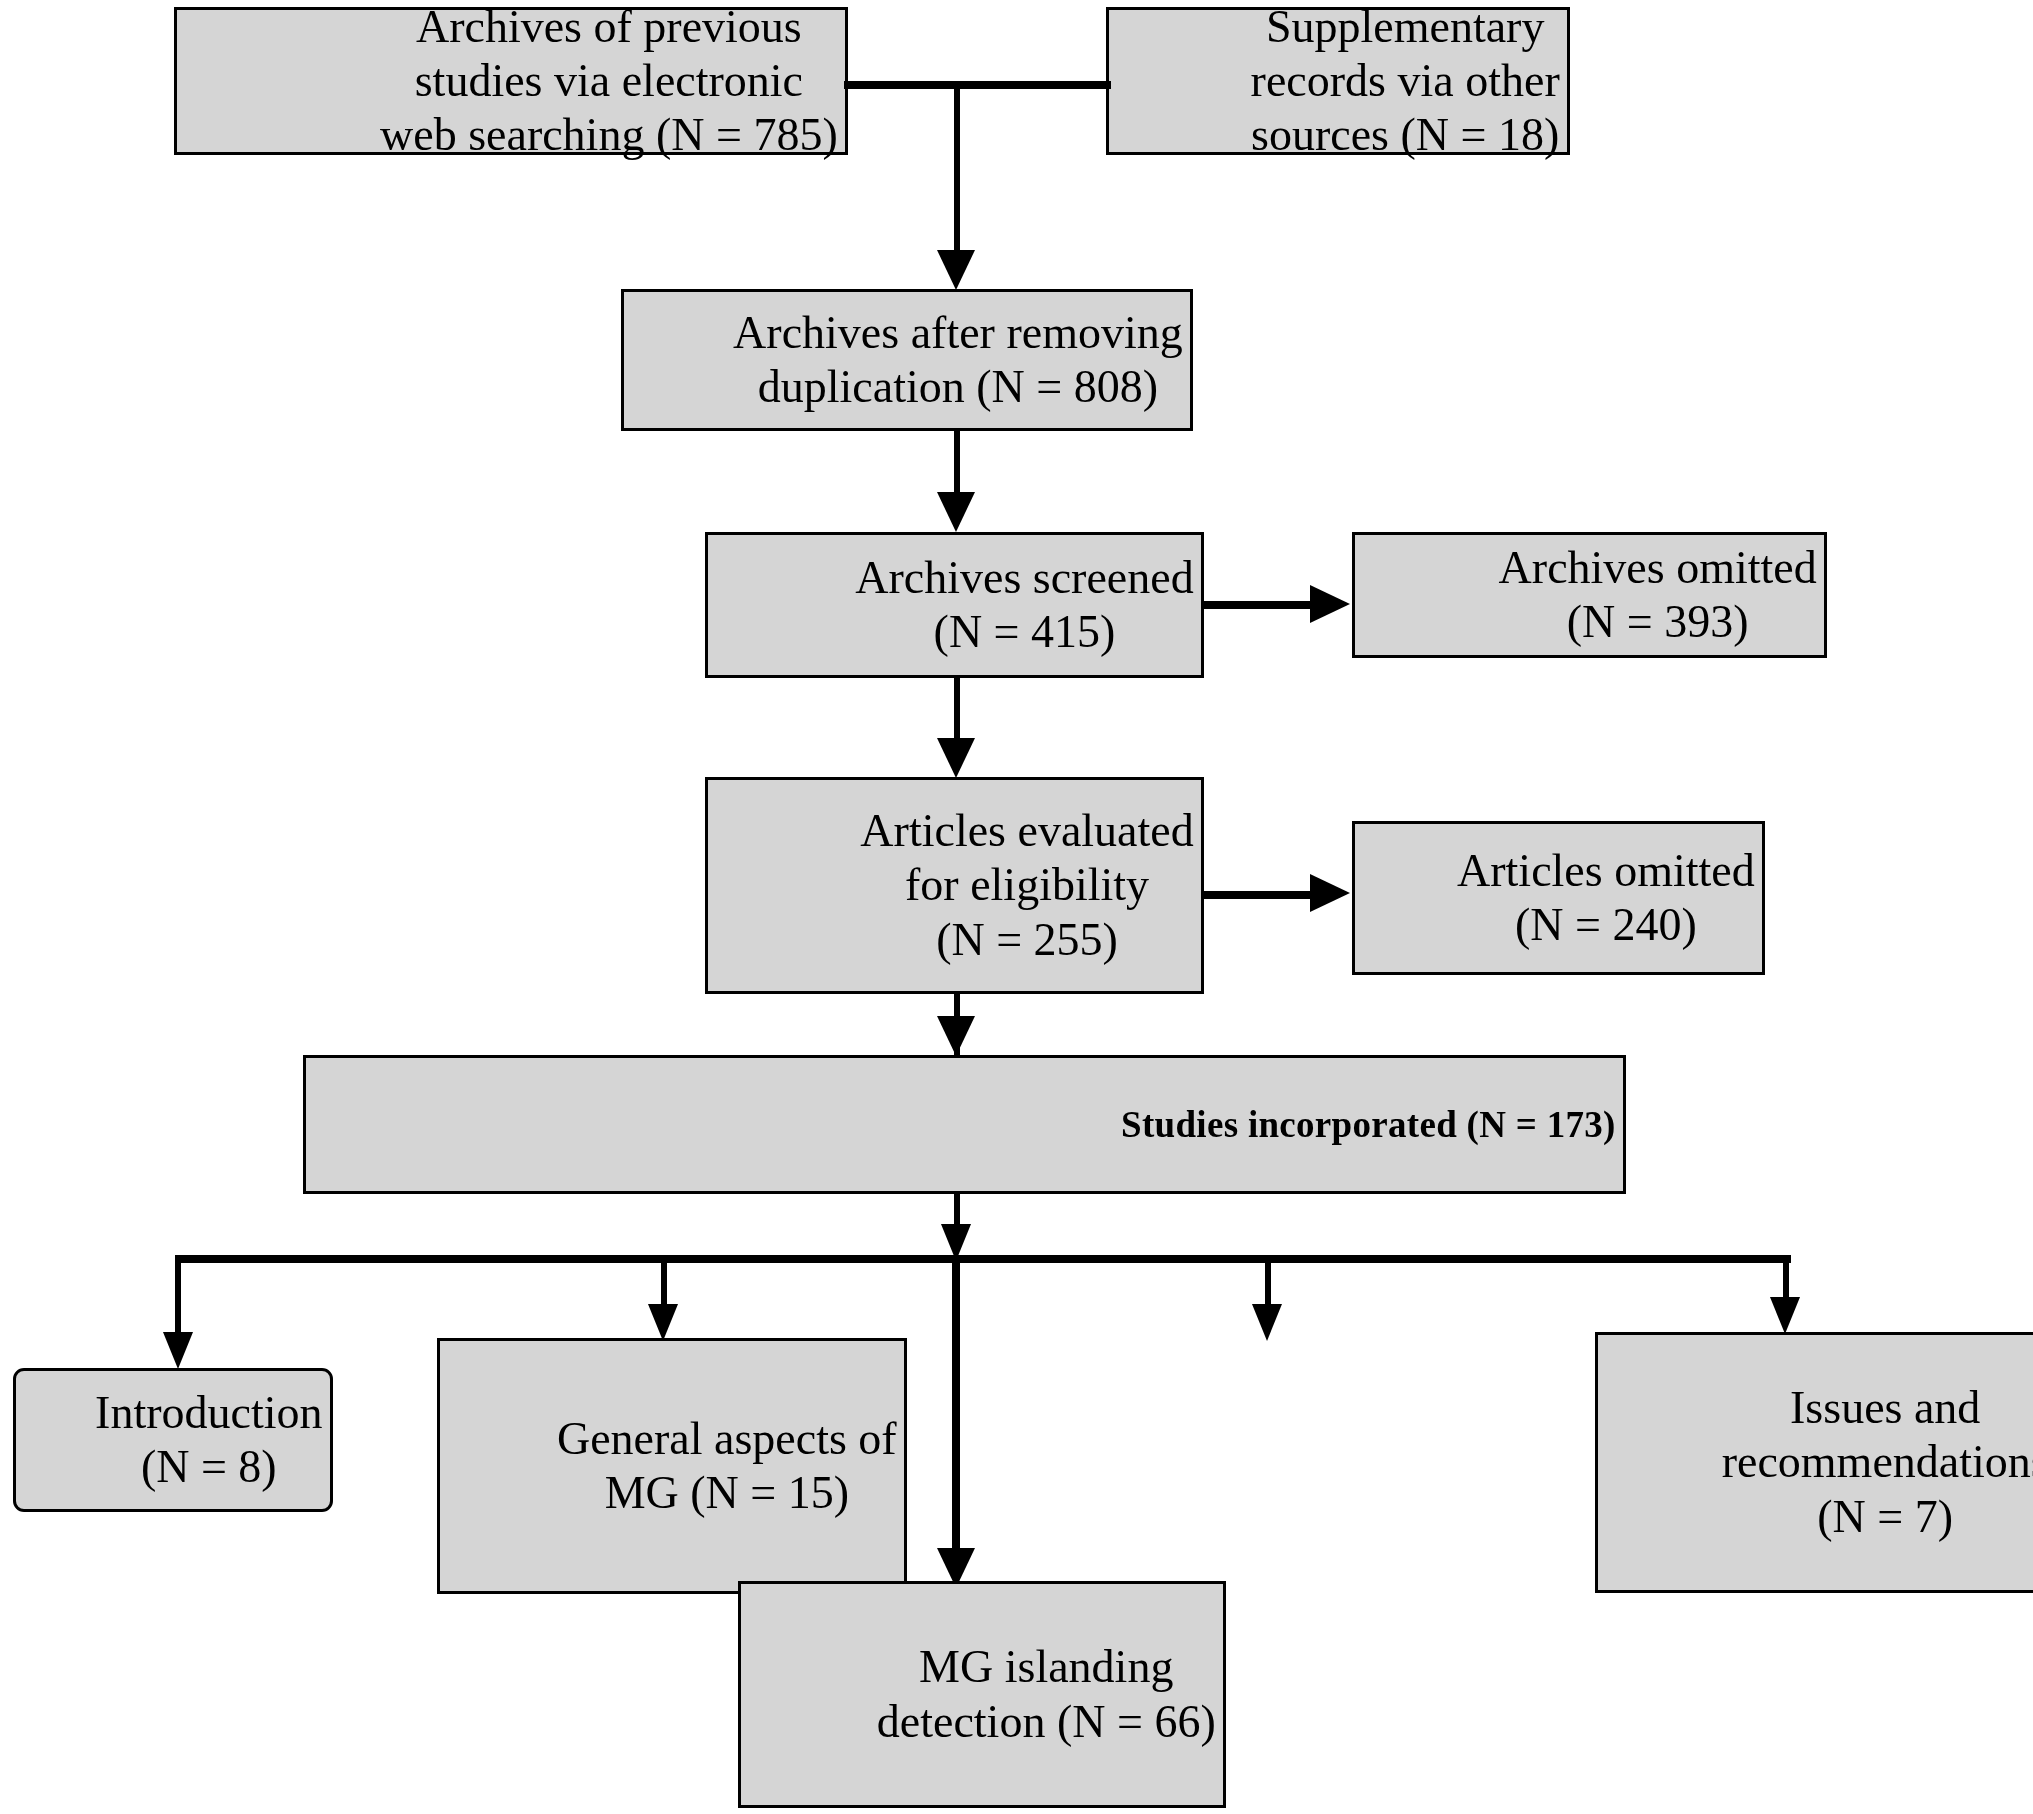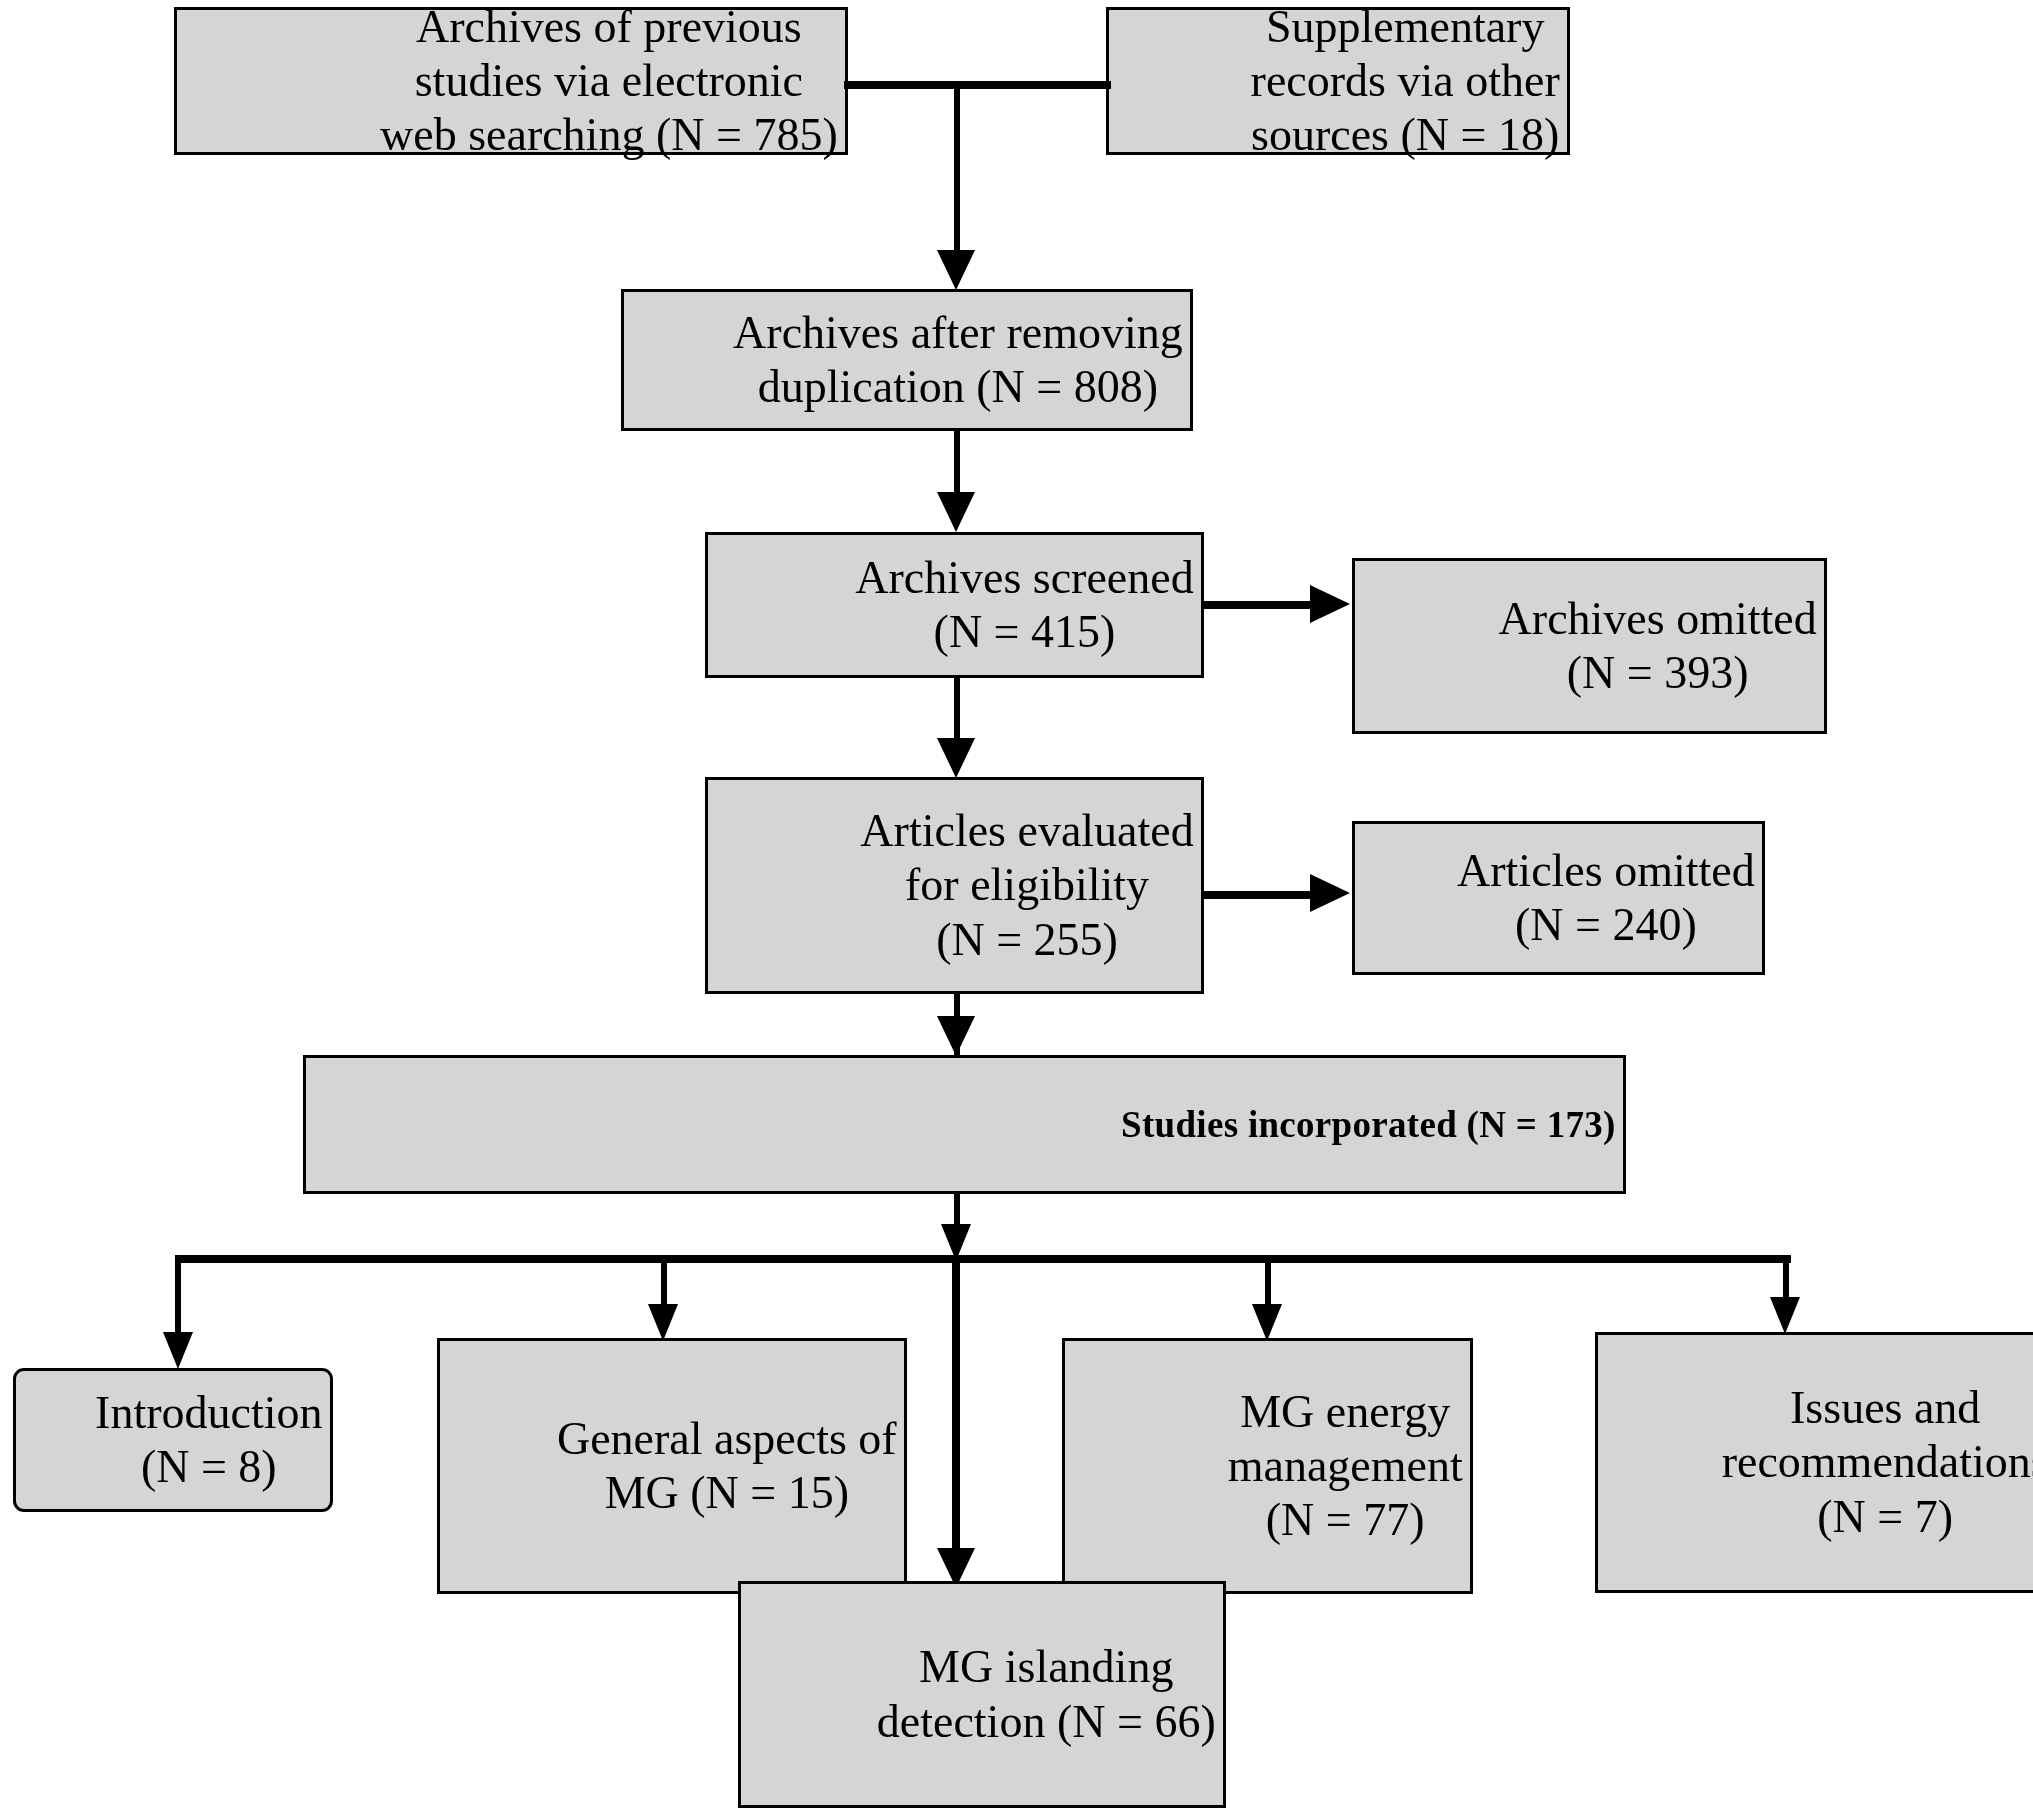--- a/index.html
+++ b/index.html
@@ -113,21 +113,21 @@
   </div>
 
   <div class="vline" style="left:954px; top:430px; height:64px;"></div>
   <div class="arrow-down" style="left:937px; top:492px;"></div>
 
   <div class="node" style="left:705px; top:532px; width:499px; height:146px;">
     <span class="txt">Archives screened
 (N = 415)</span>
   </div>
 
-  <div class="node" style="left:1352px; top:532px; width:475px; height:176px;margin-top:26px;">
+  <div class="node" style="left:1352px; top:532px; width:475px; height:126px;">
     <span class="txt">Archives omitted
 (N = 393)</span>
   </div>
 
   <div class="hline thick" style="left:1204px; top:601px; width:108px;"></div>
   <div class="arrow-right" style="left:1310px; top:585px;"></div>
 
   <div class="vline" style="left:954px; top:678px; height:64px;"></div>
   <div class="arrow-down" style="left:937px; top:738px;"></div>
 
@@ -174,25 +174,20 @@
   <div class="node" style="left:12.8px; top:1368px; width:320px; height:144px;border-radius:11px;">
     <span class="txt">Introduction
 (N = 8)</span>
   </div>
 
   <div class="node" style="left:437px; top:1338px; width:470px; height:256px;">
     <span class="txt">General aspects of
 MG   (N = 15)</span>
   </div>
 
-  <div class="node" style="left:1062px; top:1338px; width:411px; height:256px;">
-    <span class="txt">MG energy
-management
-(N = 77)</span>
-  </div>
 
   <div class="node" style="left:1553px; top:1332px; width:464px; height:261px;margin-left:42px;">
     <span class="txt">Issues and
 recommendations
 (N = 7)</span>
   </div>
 
   <div class="node" style="left:738px; top:1581px; width:488px; height:227px;">
     <span class="txt">MG islanding
 detection  (N = 66)</span>

